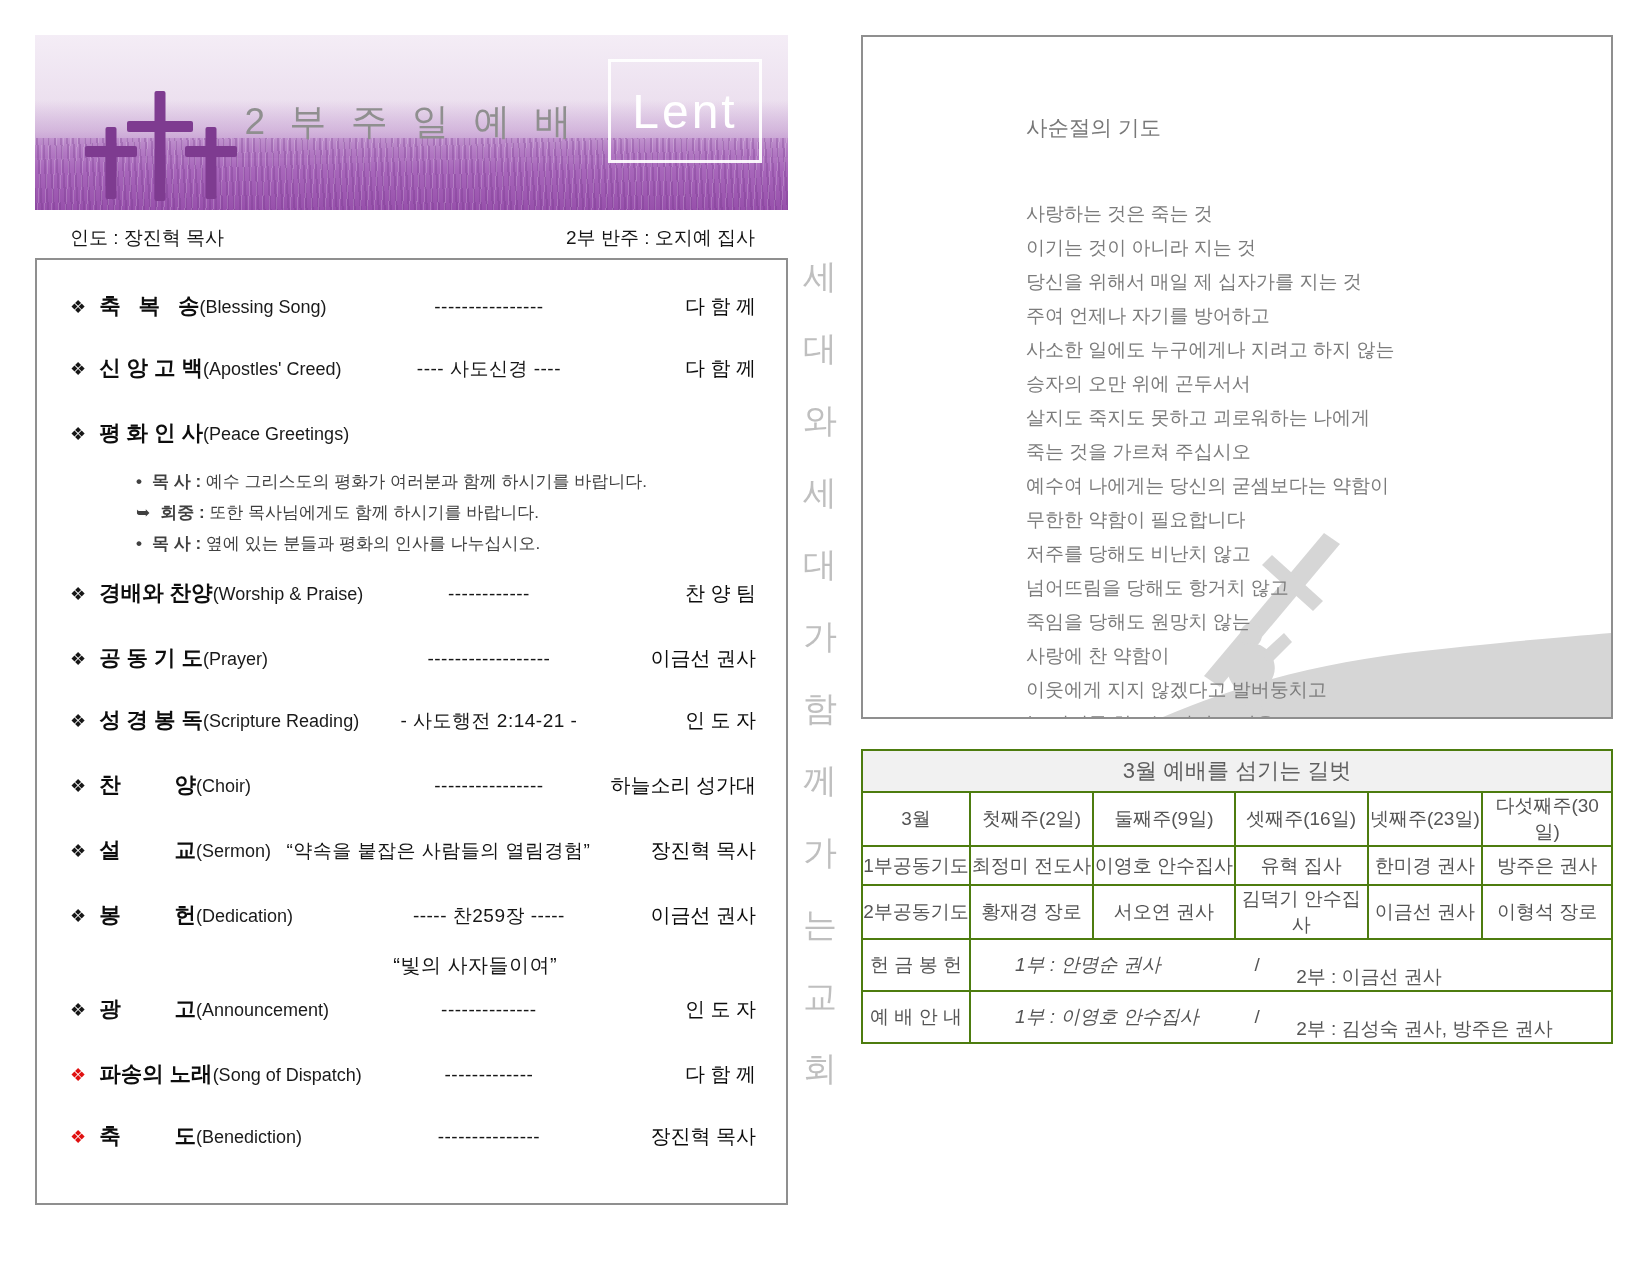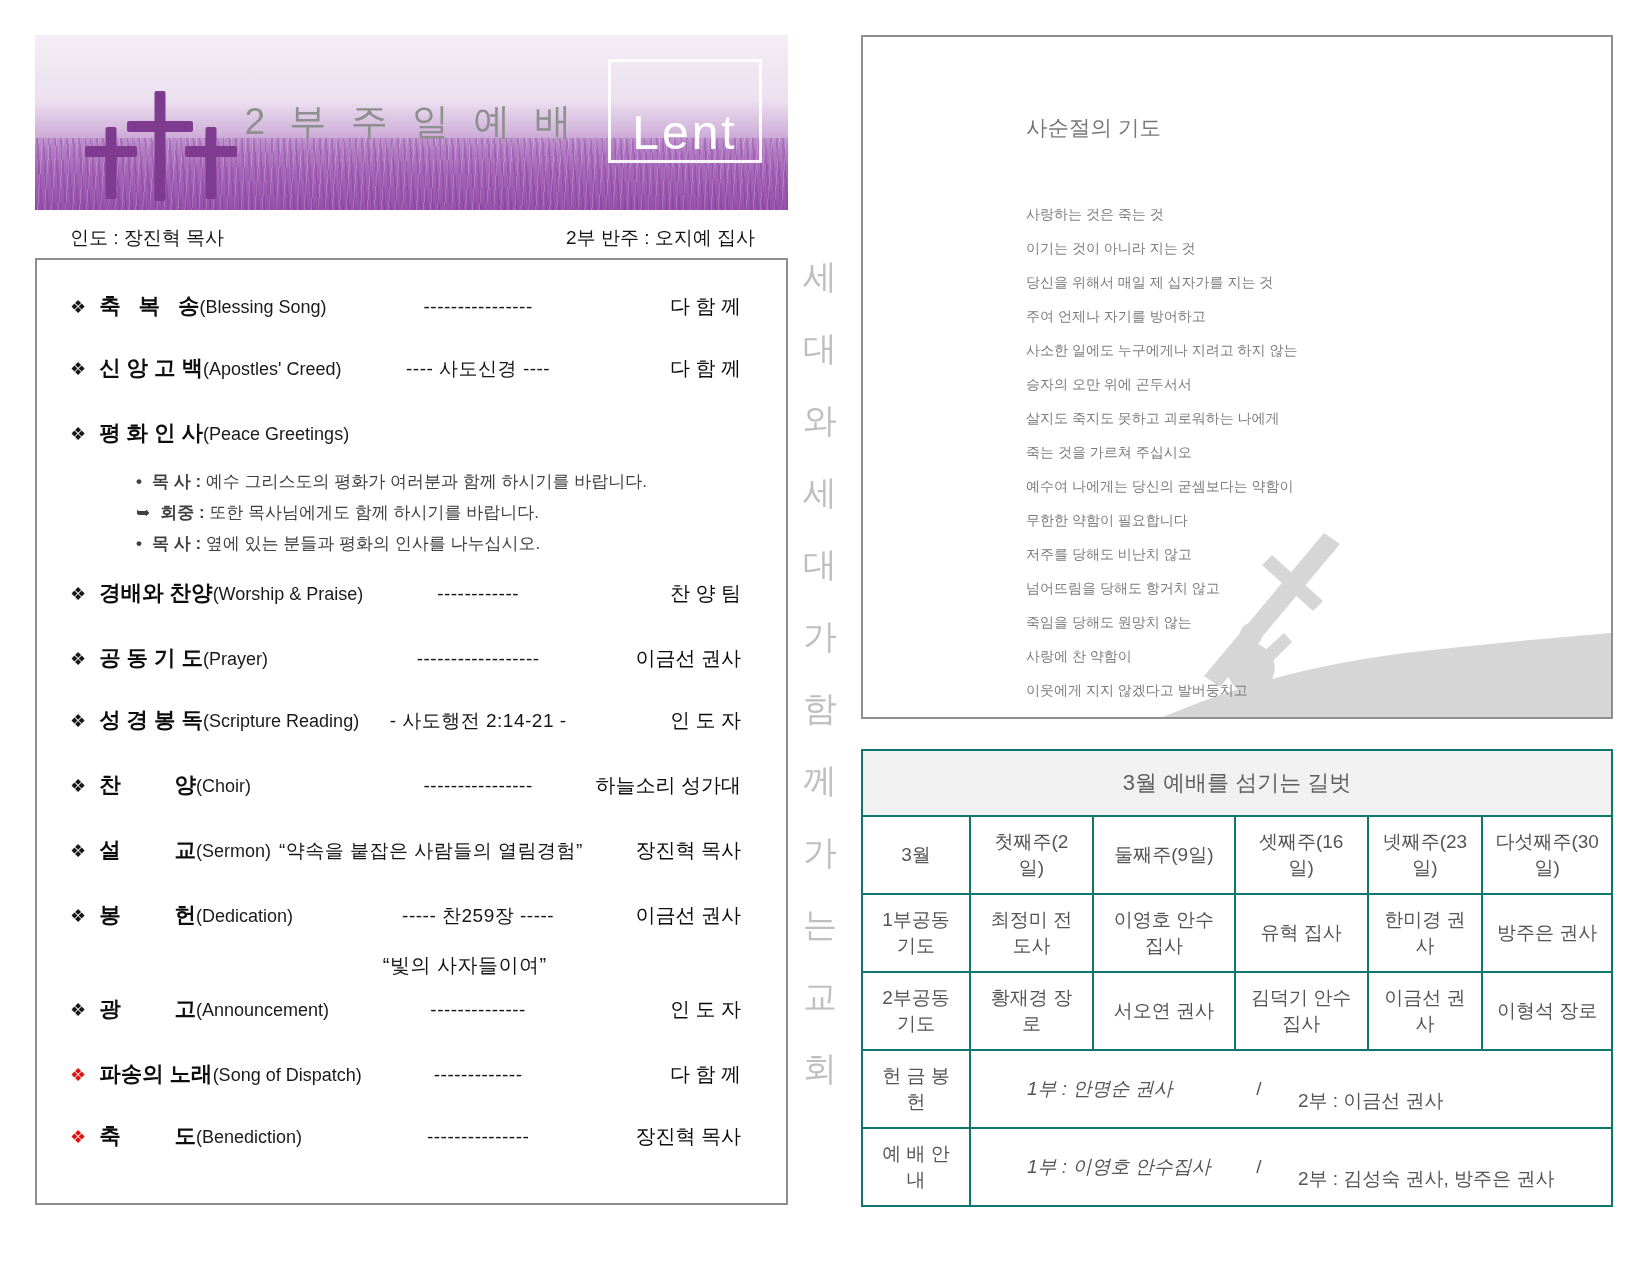--- a/index.html
+++ b/index.html
@@ -20,27 +20,27 @@
       linear-gradient(180deg,rgba(183,129,199,0.55) 0%,#a766ba 45%,#9750ab 100%);}
   .cross{position:absolute;}
   .cross .v{position:absolute;left:50%;transform:translateX(-50%);width:11px;height:100%;background:#7e3b90;border-radius:2px;}
   .cross .h{position:absolute;top:27%;left:0;width:100%;height:11px;background:#7e3b90;border-radius:2px;}
   .cross-c{left:92px;top:56px;width:66px;height:110px;}
   .cross-l{left:50px;top:92px;width:52px;height:72px;}
   .cross-r{left:150px;top:92px;width:52px;height:72px;}
   .banner-title{position:absolute;left:0;right:0;top:62px;text-align:center;
     font-size:37px;font-weight:normal;color:#8f8f8f;letter-spacing:7px;}
   .lent{position:absolute;top:24px;right:26px;width:148px;height:98px;border:3px solid rgba(255,255,255,0.92);
-    display:flex;align-items:flex-end;justify-content:center;color:#fff;font-size:48px;font-weight:300;letter-spacing:3px;}
+    display:flex;align-items:center;justify-content:center;color:#fff;font-size:48px;font-weight:300;letter-spacing:3px;}
 
   .leaders{display:flex;justify-content:space-between;margin-top:15px;padding:0 33px 0 35px;
     font-size:19px;color:#161616;height:26px;align-items:center;}
 
   .order-box{margin-top:7px;border:2px solid #8f8f8f;box-sizing:border-box;height:947px;
-    padding:32px 45px 0 33px;}
+    padding:32px 30px 0 33px;}
   .wrow{display:flex;align-items:baseline;line-height:28px;}
   .wlabel{flex:0 0 44%;min-width:0;white-space:nowrap;}
   .wrow.auto .wlabel{flex:0 0 auto;}
   .bullet{font-size:18px;color:#161616;margin-right:13px;}
   .bullet.red{color:#e01010;}
   .wko{font-weight:bold;font-size:21.5px;white-space:pre;color:#0d0d0d;}
   .wen{font-size:18px;color:#1a1a1a;}
   .wmid{flex:1;min-width:0;text-align:center;font-size:19px;white-space:pre;color:#161616;letter-spacing:0.5px;}
   .wwho{flex:0 0 150px;text-align:right;font-size:20px;white-space:pre;color:#0d0d0d;}
   .m-t1{margin-top:32px;}.m-t2{margin-top:35px;}
@@ -56,26 +56,26 @@
   
   .motto{position:absolute;left:796px;top:256px;width:48px;text-align:center;}
   .motto span{display:block;font-size:34px;color:#bfbfbf;height:72px;line-height:40px;}
 
   
   .right-panel{position:absolute;left:861px;top:35px;width:752px;}
   .poem-box{position:relative;height:684px;border:2px solid #8f8f8f;box-sizing:border-box;overflow:hidden;}
   .poem-content{padding:76px 30px 0 163px;position:relative;z-index:2;}
   .poem-title{font-size:21.5px;color:#787878;}
   .poem-lines{margin-top:55px;}
-  .poem-lines div{font-size:14px;line-height:34px;color:#7c7c7c;}
+  .poem-lines div{font-size:19px;line-height:34px;color:#7c7c7c;}
   .poem-author{margin-top:32px;font-size:21px;color:#7c7c7c;}
   .silhouette{position:absolute;right:0;bottom:0;z-index:1;}
 
   .servers{margin-top:30px;width:752px;border-collapse:collapse;table-layout:fixed;color:#555;}
-  .servers td{border:2px solid #0f766e;text-align:center;font-size:19px;height:37px;padding:12px;}
+  .servers td{border:2px solid #4d7c0f;text-align:center;font-size:19px;height:37px;padding:0;}
   .servers .t-title td{background:#f1f1f1;font-size:22px;height:40px;color:#5f5f5f;}
   .merge-flex{display:flex;align-items:center;}
   .merge-flex .m1{flex:0 0 43%;text-align:left;padding-left:44px;box-sizing:border-box;font-style:italic;}
   .merge-flex .slash{flex:0 0 22px;text-align:center;}
   .merge-flex .m2{flex:1;text-align:left;padding-left:28px;margin-top:24px;}
 </style>
 </head>
 <body>
 
 <div class="page">

